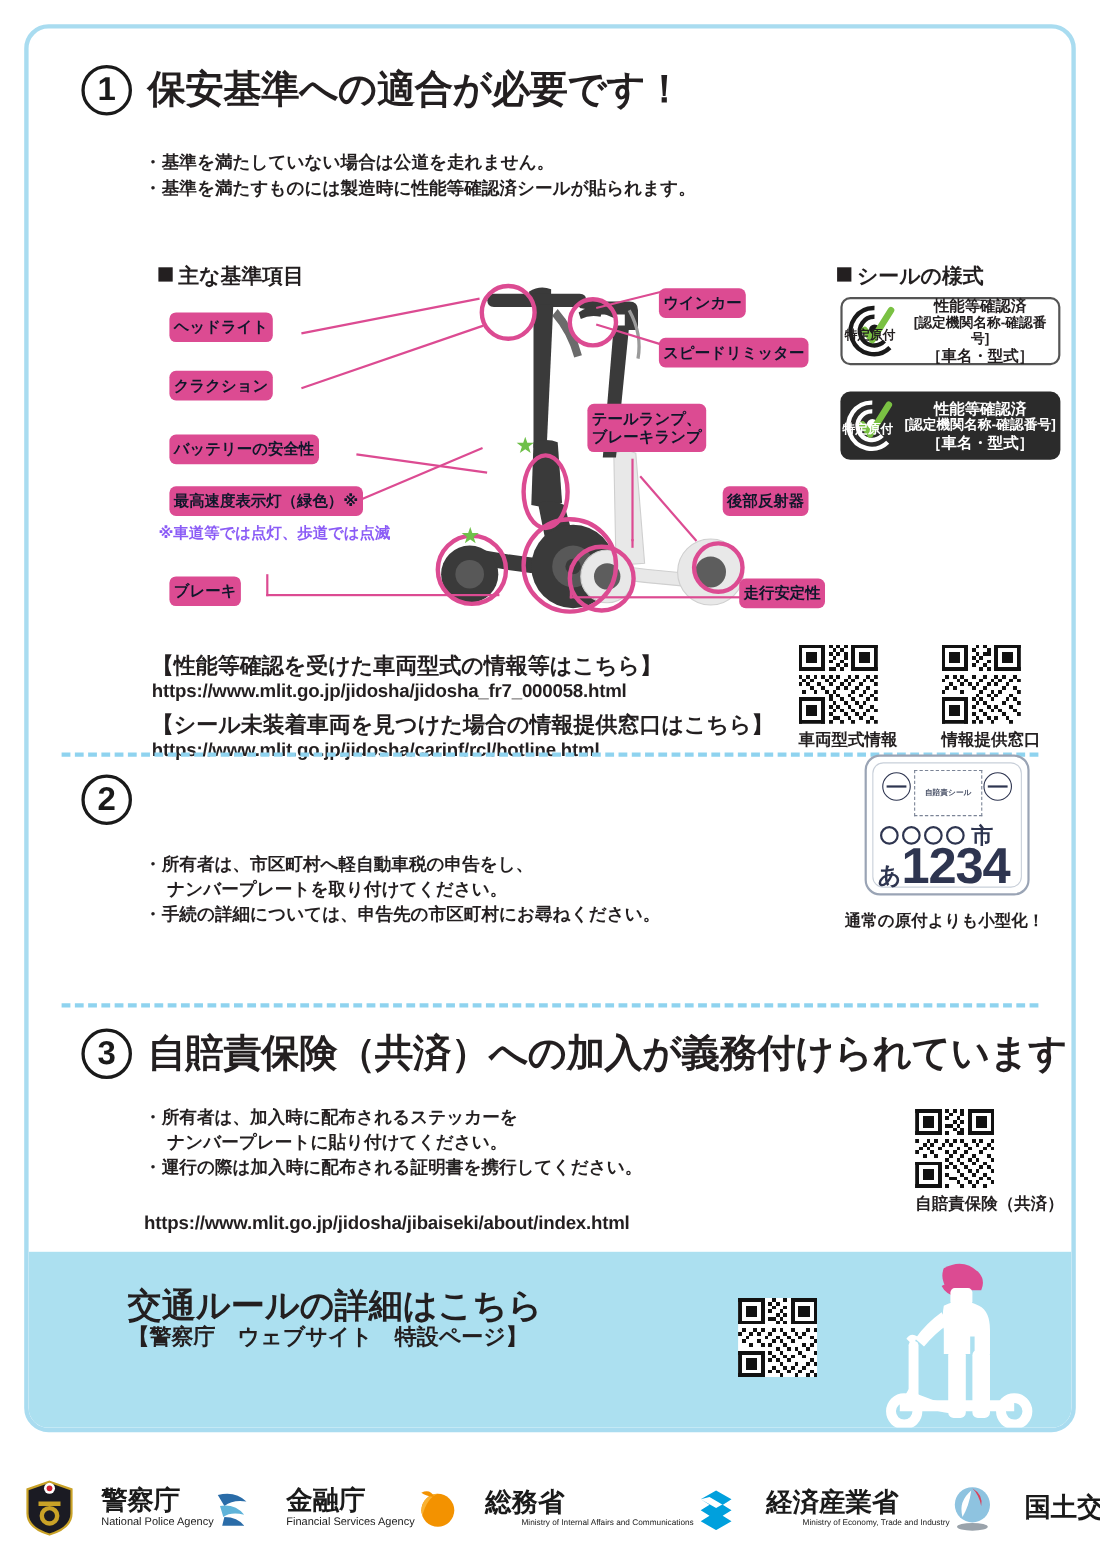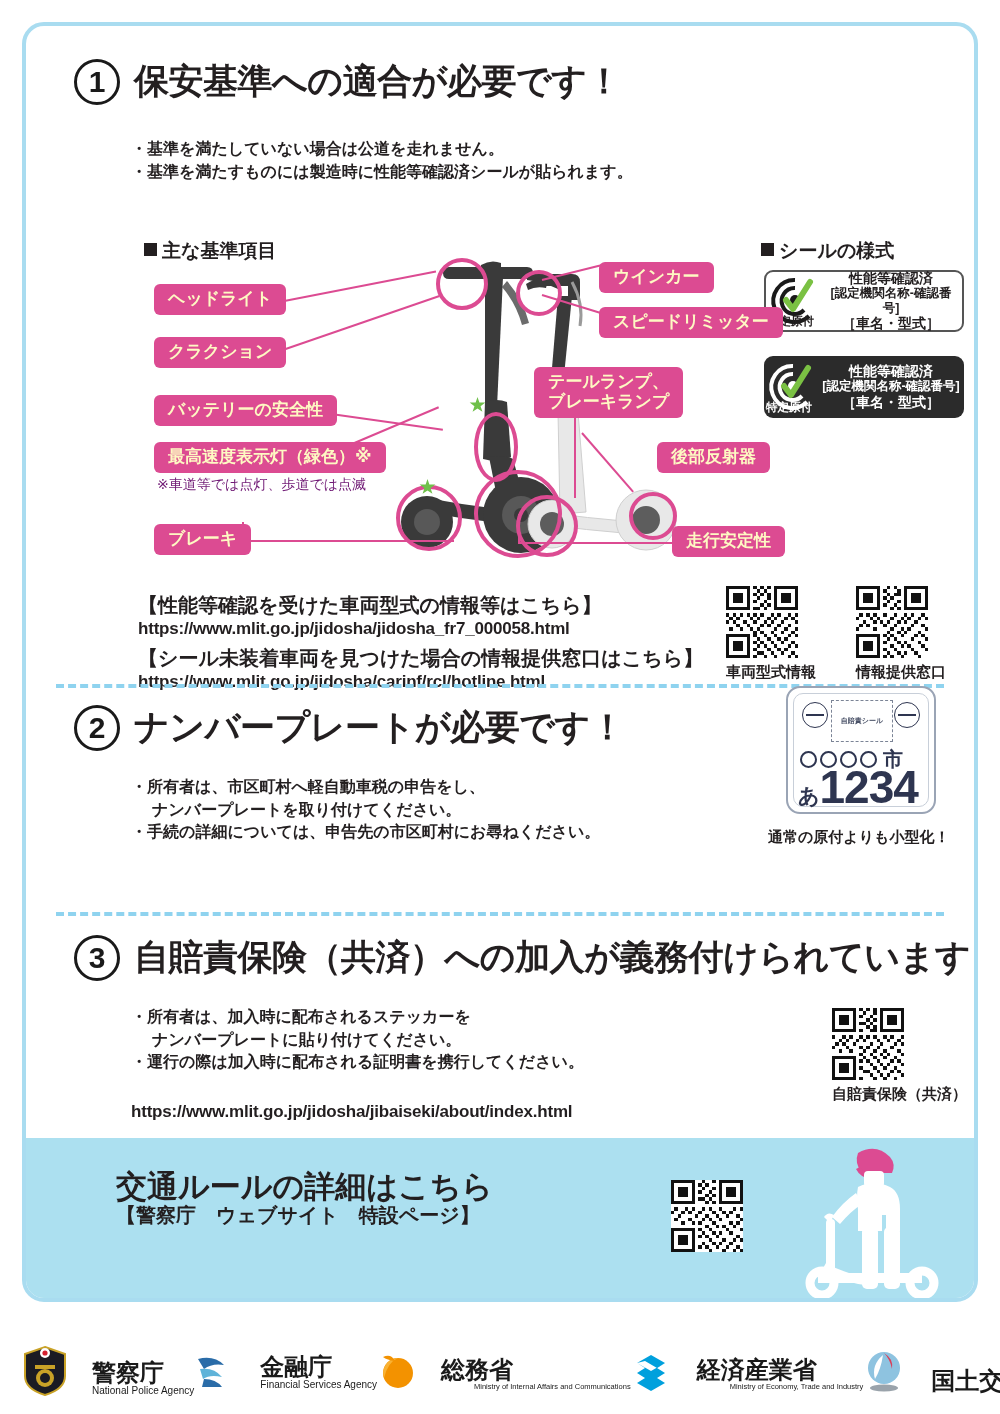--- a/index.html
+++ b/index.html
@@ -53,29 +53,29 @@
   
   #sec1 { position: absolute; left: 0; top: 0; width: 948px; height: 652px; }
   #s1head { position: absolute; left: 48px; top: 32px; }
   #s1bul  { position: absolute; left: 105px; top: 100px; }
   #s1sub1 { position: absolute; left: 118px; top: 212px; }
   #s1sub2 { position: absolute; left: 735px; top: 212px; }
 
   .diagram { position: absolute; left: 118px; top: 226px; width: 620px; height: 310px; }
   .taglab {
     position: absolute;
-    background: #dc4b92; color: #fef9c3;
-    font-size: 17px; font-weight: bold;
-    border-radius: 6px; padding: 5px 14px;
+    background: #dc4b92; color: #0f172a;
+    font-size: 14px; font-weight: bold;
+    border-radius: 6px; padding: 5px 4px;
     line-height: 1.22; white-space: nowrap; z-index: 6;
   }
   .taglab.two { line-height: 1.2; }
   .note {
-    position: absolute; font-size: 14px; font-weight: normal;
-    color: #701a75; white-space: nowrap; z-index: 6; margin-left: 13px;
+    position: absolute; font-size: 14px; font-weight: bold;
+    color: #8b5cf6; white-space: nowrap; z-index: 6;
   }
   .lead { position: absolute; background: #dc4b92; height: 2px; transform-origin: 0 50%; z-index: 4;}
   .hilite {
     position: absolute; border: 4px solid #dc4b92; border-radius: 50%;
     z-index: 5;
   }
   .star {
     position: absolute; width: 17px; height: 17px; background: #6fc04a; z-index: 7;
     clip-path: polygon(50% 0%,61% 33%,96% 33%,68% 54%,79% 87%,50% 67%,21% 87%,32% 54%,4% 33%,39% 33%);
   }
@@ -90,21 +90,21 @@
   .seal.light { background: #fff; border: 2px solid #555; }
   .seal.dark  { background: #2b2b2b; }
   .seal-badge { position: relative; width: 58px; height: 58px; flex: 0 0 auto; }
   .seal-txt { flex: 1; text-align: center; padding-right: 4px; }
   .seal-txt .l1 { font-size: 14px; font-weight: bold; line-height: 1.16; }
   .seal-txt .l2 { font-size: 12.5px; font-weight: bold; line-height: 1.16; }
   .seal-txt .l3 { font-size: 14px; font-weight: bold; line-height: 1.2; }
   .seal.light .seal-txt { color: #231f20; }
   .seal.dark  .seal-txt { color: #fff; }
   .seal-sub {
-    position: absolute; bottom: 1px; left: 2px; font-size: 11.5px; font-weight: bold; margin-top: 20px;
+    position: absolute; bottom: 18px; left: 2px; font-size: 11.5px; font-weight: bold; margin-top: 20px;
   }
   .seal.light .seal-sub { color: #231f20; }
   .seal.dark  .seal-sub { color: #fff; }
 
   
   .qrwrap { position: absolute; text-align: center; }
   .qrcap { font-size: 15px; font-weight: bold; color: #231f20; margin-top: 5px; white-space: nowrap;}
   .qr { image-rendering: pixelated; display: block; }
 
   
@@ -176,21 +176,21 @@
   .banner-url {
     position: absolute; left: 90px; top: 108px;
     font-size: 17.5px; font-weight: bold; color: #231f20; letter-spacing: -0.2px; white-space: nowrap;
   }
 
   
   .footer {
     position: absolute; left: 22px; top: 1316px; width: 956px; height: 80px;
     display: flex; align-items: center; justify-content: space-around;
   }
-  .logo { display: flex; align-items: flex-end; gap: 24px; margin-top: 30px; }
+  .logo { display: flex; align-items: center; gap: 24px; margin-top: 30px; }
   .logo-txt .jp { font-size: 24px; font-weight: bold; color: #1a1a1a; line-height: 1.05; white-space: nowrap; }
   .logo-txt .en { font-size: 10px; color: #1a1a1a; line-height: 1.2; white-space: nowrap; }
   .logo-txt .en.tiny { font-size: 7.5px; padding-left: 33px; }
   .logo-mark { flex: 0 0 auto; }
 </style>
 </head>
 <body>
 
 <div class="poster">
 
@@ -571,21 +571,20 @@
       </svg>
       <div class="qrcap">情報提供窓口</div>
     </div>
   </div>
 
   <div class="divider" style="top:658px;"></div>
 
   <div class="sec" id="sec2">
     <div class="head-row" id="s2head">
       <div class="circ-num">2</div>
-      <div class="sec-title">ナンバープレートが必要です！</div>
     </div>
 
     <div class="bullets" id="s2bul">
       <div class="bullet">・所有者は、市区町村へ軽自動車税の申告をし、</div>
       <div class="bullet">
           <span class="ind">ナンバープレートを取り付けてください。</span>
         </div>
       <div class="bullet">・手続の詳細については、申告先の市区町村にお尋ねください。</div>
     </div>
 

